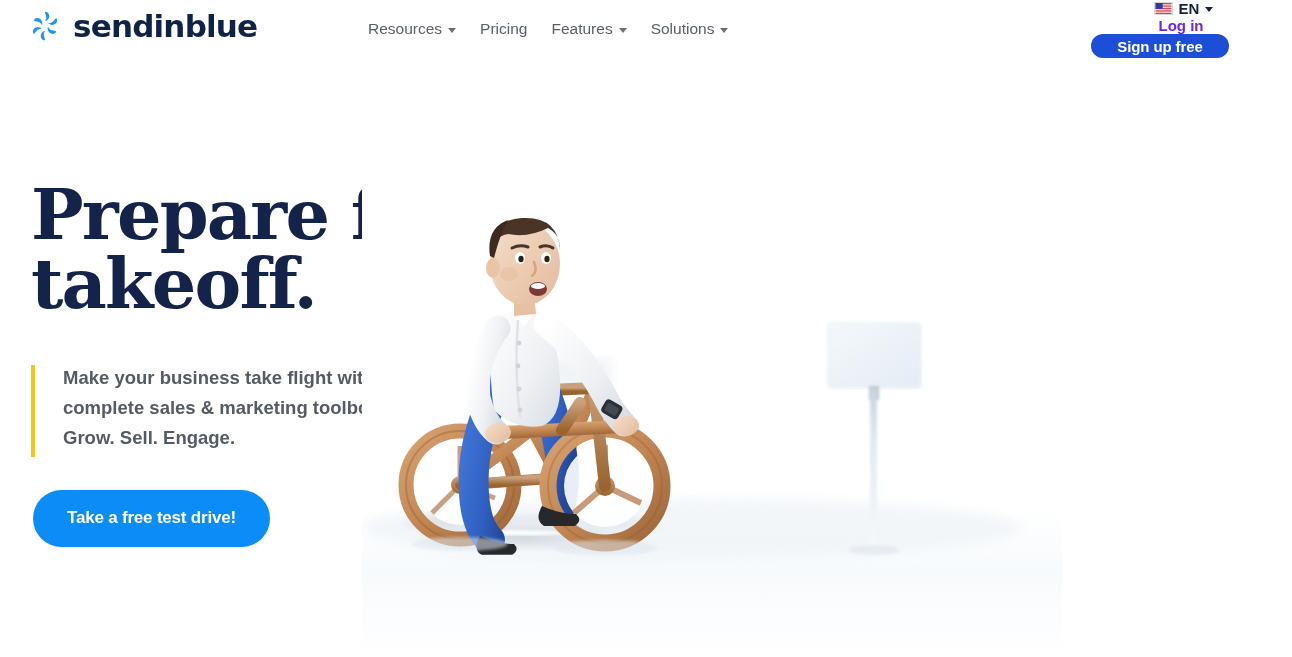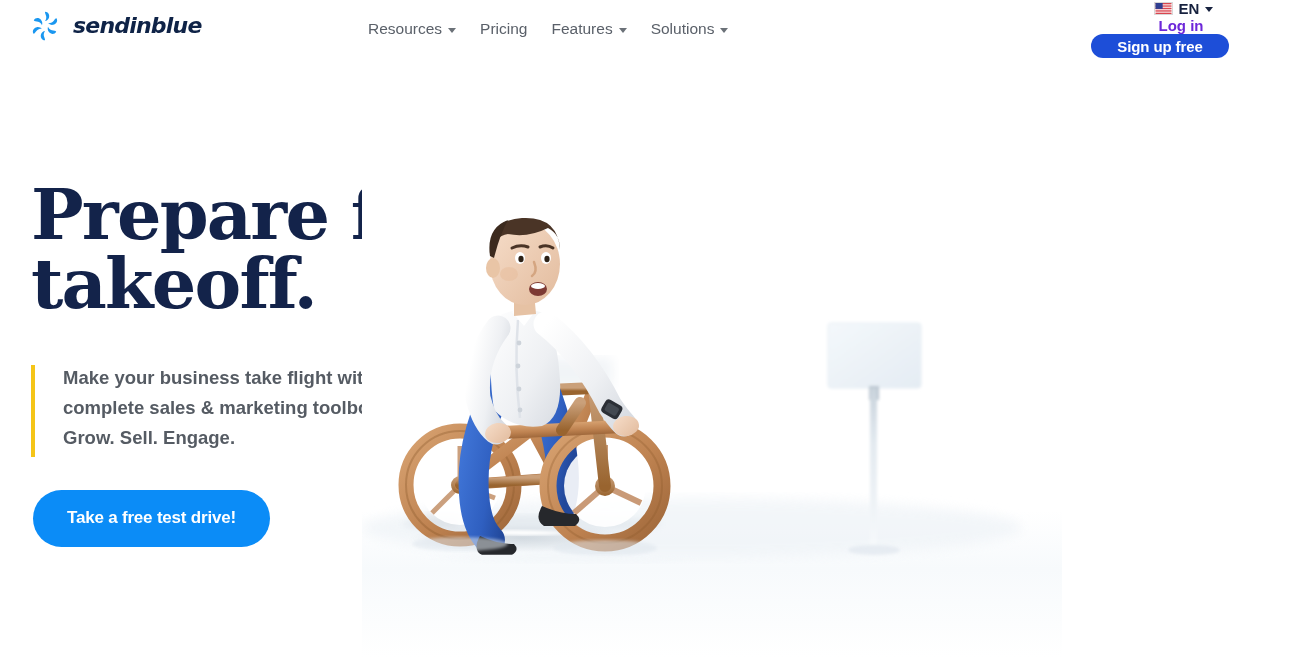--- a/index.html
+++ b/index.html
@@ -42,27 +42,26 @@
     gap: 11px;
     text-decoration: none;
     cursor: pointer;
   }
   .brand-mark {
     width: 34px; height: 34px;
     display: block;
   }
   .brand-word {
     font-family: "DejaVu Sans", sans-serif;
-    font-size: 22px;
+    font-size: 31px;
     font-weight: 700;
     letter-spacing: -0.8px;
     color: #0f2347;
     line-height: 1;
     white-space: nowrap;
-    font-style: italic;
   }
 
   
   .nav {
     position: absolute;
     left: 368px;
     top: 0;
     height: 58px;
     display: flex;
     align-items: center;

